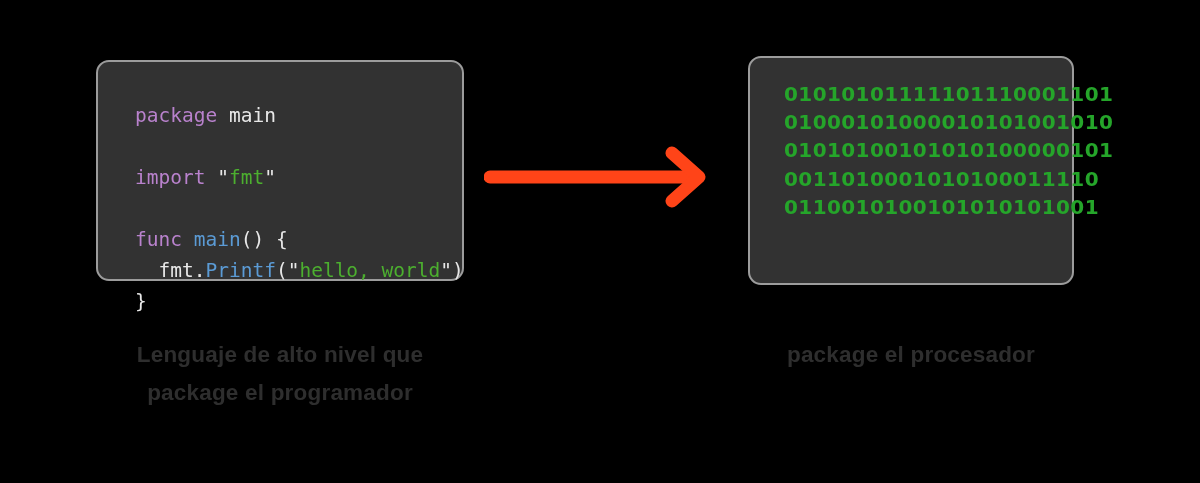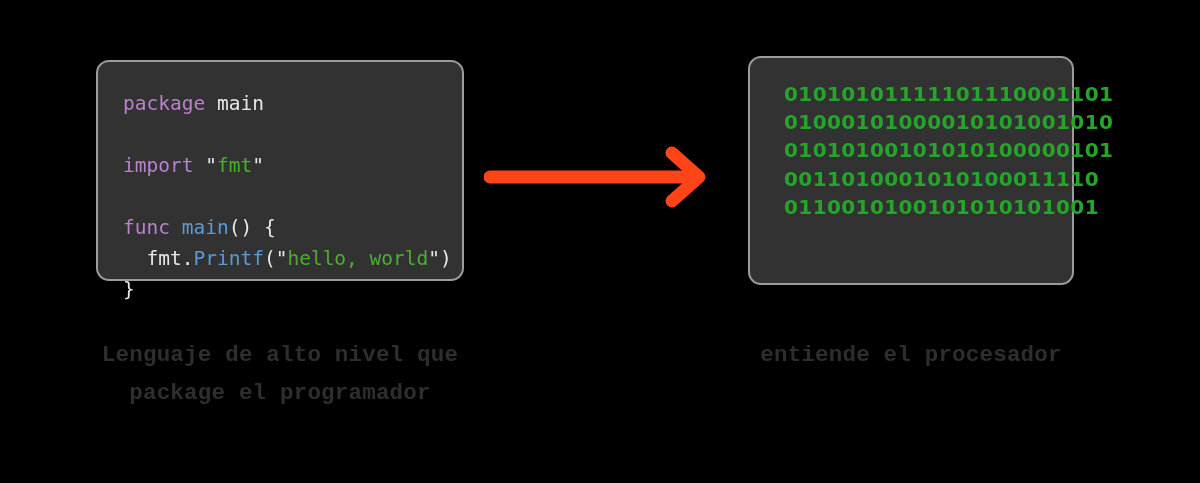--- a/index.html
+++ b/index.html
@@ -42,21 +42,21 @@
     top: 56px;
     width: 326px;
     height: 229px;
   }
 
   
   .code {
     position: absolute;
     left: 21px;
     top: 22px;
-    margin: 4px;
+    margin: 16px;
     font-family: "DejaVu Sans Mono", "Liberation Mono", monospace;
     font-size: 19.5px;
     line-height: 31px;
     color: #e6e6e6;
     white-space: pre;
     letter-spacing: 0px;
   }
   .code-line { display: block; height: 31px; }
   .code-line.blank { height: 31px; }
 
@@ -89,21 +89,21 @@
     left: 484px;
     top: 146px;
     width: 232px;
     height: 62px;
   }
 
   
   .caption {
     position: absolute;
     text-align: center;
-    font-family: Liberation Mono, monospace;
+    font-family: Liberation Sans, sans-serif;
     font-weight: bold;
     font-size: 22.5px;
     line-height: 38px;
     color: #2e2e2e;
     letter-spacing: 0.2px;
   }
   .caption-line { display: block; }
 
   .caption-source {
     left: 70px;
@@ -138,16 +138,16 @@
   <div class="card card-machine" style="background: rgb(50, 50, 50); border-color: rgb(156, 156, 156);">
     <pre class="binary" id="binary-block" style="color: rgb(37, 165, 42);"><span class="bin-line">01010101111101110001101</span><span class="bin-line">01000101000010101001010</span><span class="bin-line">01010100101010100000101</span><span class="bin-line">0011010001010100011110</span><span class="bin-line">0110010100101010101001</span></pre>
   </div>
 
   <div class="caption caption-source" style="color: rgb(46, 46, 46);">
     <span class="caption-line">Lenguaje de alto nivel que</span>
     <span class="caption-line">package el programador</span>
   </div>
 
   <div class="caption caption-machine" style="color: rgb(46, 46, 46);">
-    <span class="caption-line">entiende el procesador</span>
+    <span class="caption-line">package el procesador</span>
   </div>
 
 </div>
 
 </body></html>

